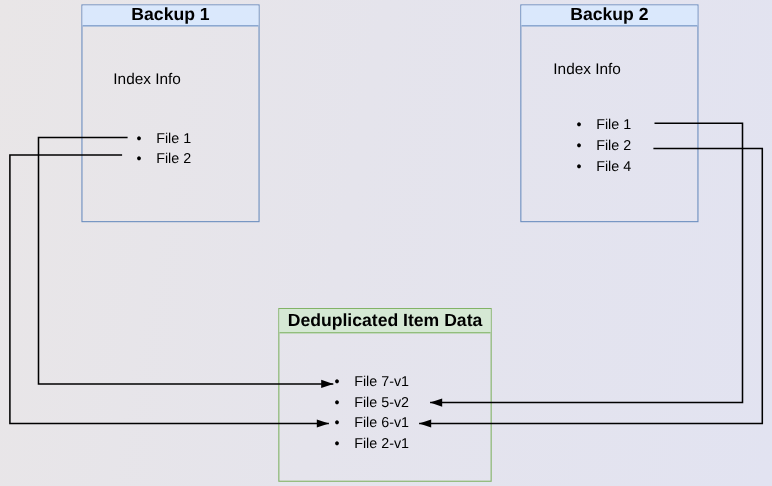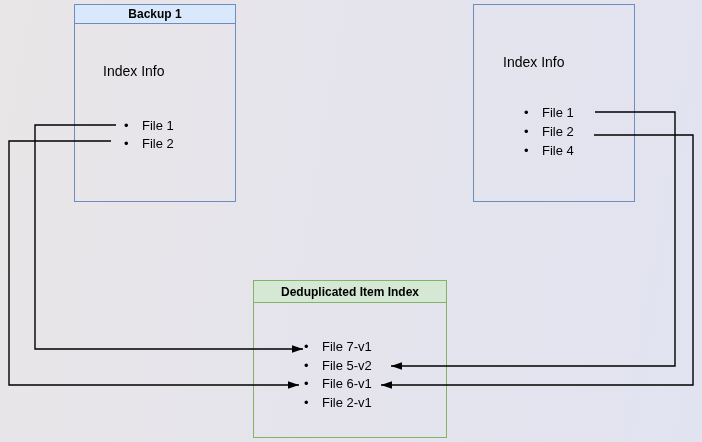--- a/index.html
+++ b/index.html
@@ -7,21 +7,21 @@
     position:relative;width:702px;height:442px;overflow:hidden;
     background:linear-gradient(100deg,#e9e6e7 0%,#e5e4ec 45%,#e2e3f1 100%);
     font-family:"Liberation Sans",sans-serif;color:#000;
   }
   #wires{position:absolute;left:0;top:0;width:702px;height:442px;z-index:3;pointer-events:none;}
   #wires polyline{fill:none;stroke:var(--line,#000);stroke-width:1.4px;}
   #wires marker path{fill:var(--line,#000);}
   .box{position:absolute;border:1px solid;z-index:2;background:transparent;}
   .box.blue{border-color:var(--blue-border,#6c8ebf);}
   .box.green{border-color:var(--green-border,#82b366);}
-  .hdr{display:flex;align-items:center;justify-content:center;font-weight:700;font-size:12px;}
+  .hdr{display:flex;align-items:center;justify-content:center;font-weight:700;font-size:16px;}
   .blue .hdr{height:18px;background:var(--blue-fill,#dae8fc);border-bottom:1px solid var(--blue-border,#6c8ebf);}
   .green .hdr{height:21px;background:var(--green-fill,#d5e8d4);border-bottom:1px solid var(--green-border,#82b366);}
   #backup1{left:74px;top:4px;width:160px;height:196px;}
   #backup2{left:473px;top:4px;width:160px;height:196px;}
   #dedup{left:253px;top:280px;width:192px;height:156px;}
   .label{position:absolute;font-size:14px;line-height:18px;white-space:nowrap;}
   #backup1 .label{left:28px;top:57px;}
   #backup2 .label{left:29px;top:48px;}
   .list{position:absolute;font-size:13px;}
   #backup1 .list{left:46px;top:112px;line-height:18px;}
@@ -58,40 +58,43 @@
           <span>File 1</span>
         </div>
         <div class="li">
           <span class="dot">•</span>
           <span>File 2</span>
         </div>
       </div>
   </div>
 
   <div class="box blue" id="backup2">
+    <div class="hdr">
+      <span>Backup 2</span>
+    </div>
     <div class="label">Index Info</div>
     <div class="list">
         <div class="li">
           <span class="dot">•</span>
           <span>File 1</span>
         </div>
         <div class="li">
           <span class="dot">•</span>
           <span>File 2</span>
         </div>
         <div class="li">
           <span class="dot">•</span>
           <span>File 4</span>
         </div>
       </div>
   </div>
 
   <div class="box green" id="dedup">
     <div class="hdr">
-      <span>Deduplicated Item Index</span>
+      <span>Deduplicated Item Data</span>
     </div>
     <div class="list">
         <div class="li">
           <span class="dot">•</span>
           <span>File 7-v1</span>
         </div>
         <div class="li">
           <span class="dot">•</span>
           <span>File 5-v2</span>
         </div>

